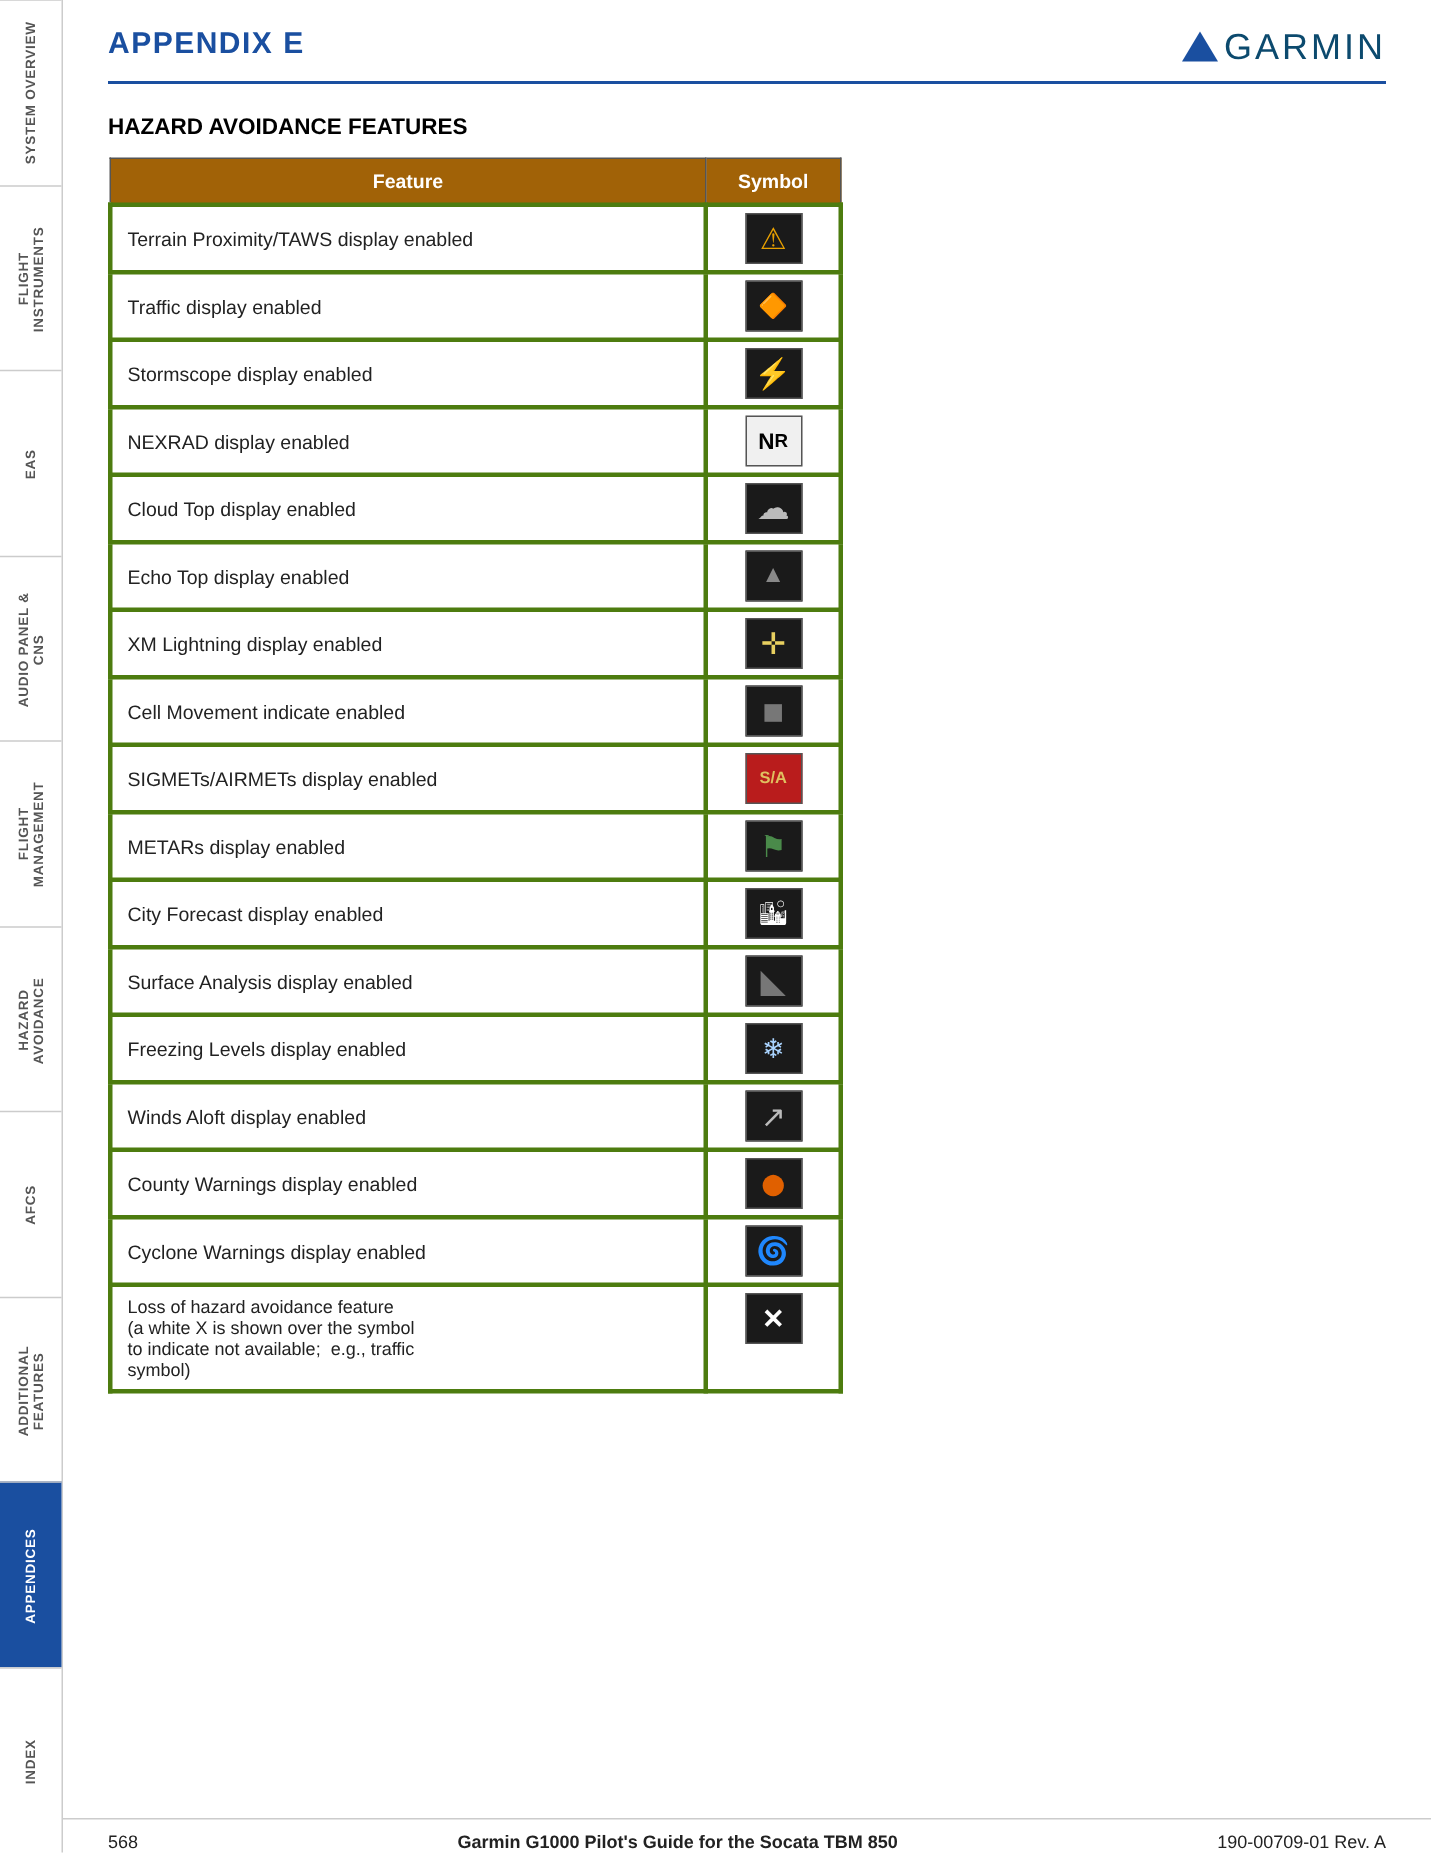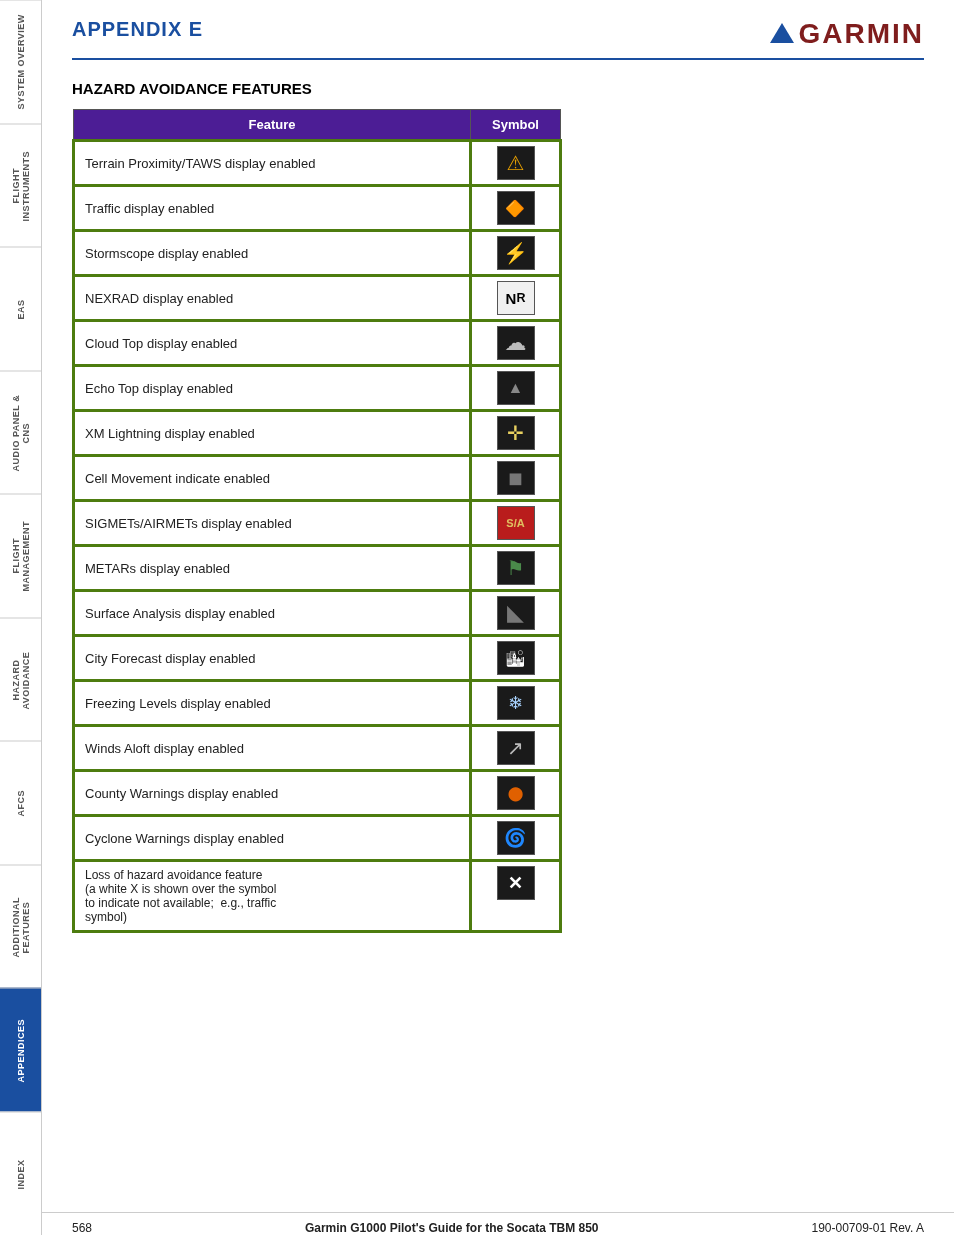--- a/index.html
+++ b/index.html
@@ -75,23 +75,23 @@
     }
     .garmin-logo .triangle {
       width: 0;
       height: 0;
       border-left: 12px solid transparent;
       border-right: 12px solid transparent;
       border-bottom: 20px solid #1a4fa0;
       margin-bottom: 2px;
     }
     .garmin-logo .logo-text {
-      font-size: 28px;
-      font-weight: bold;
-      color: #7f1d1d;
+      font-size: 24px;
+      font-weight: normal;
+      color: #0c4a6e;
       letter-spacing: 2px;
       font-family: Arial, sans-serif;
     }
 
     
     .section-title {
       font-size: 15px;
       font-weight: bold;
       margin-bottom: 12px;
       color: #000;
@@ -107,21 +107,21 @@
     }
 
     
     .features-table {
       width: 100%;
       max-width: 490px;
       border-collapse: collapse;
       border: 1px solid #555;
     }
     .features-table th {
-      background: #4c1d95;
+      background: #a16207;
       color: #fff;
       font-size: 13px;
       font-weight: bold;
       padding: 7px 12px;
       text-align: center;
       border: 1px solid #555;
     }
     .features-table th.feature-col {
       text-align: center;
     }
@@ -437,30 +437,30 @@
       </tr>
 
       <tr>
         <td>METARs display enabled</td>
         <td class="symbol-cell">
           <div class="symbol-box sym-metars"></div>
         </td>
       </tr>
 
       <tr>
+        <td>City Forecast display enabled</td>
+        <td class="symbol-cell">
+          <div class="symbol-box sym-city"></div>
+        </td>
+      </tr>
+
+      <tr>
         <td>Surface Analysis display enabled</td>
         <td class="symbol-cell">
           <div class="symbol-box sym-surface"></div>
-        </td>
-      </tr>
-
-      <tr>
-        <td>City Forecast display enabled</td>
-        <td class="symbol-cell">
-          <div class="symbol-box sym-city"></div>
         </td>
       </tr>
 
       <tr>
         <td>Freezing Levels display enabled</td>
         <td class="symbol-cell">
           <div class="symbol-box sym-freezing"></div>
         </td>
       </tr>
 

